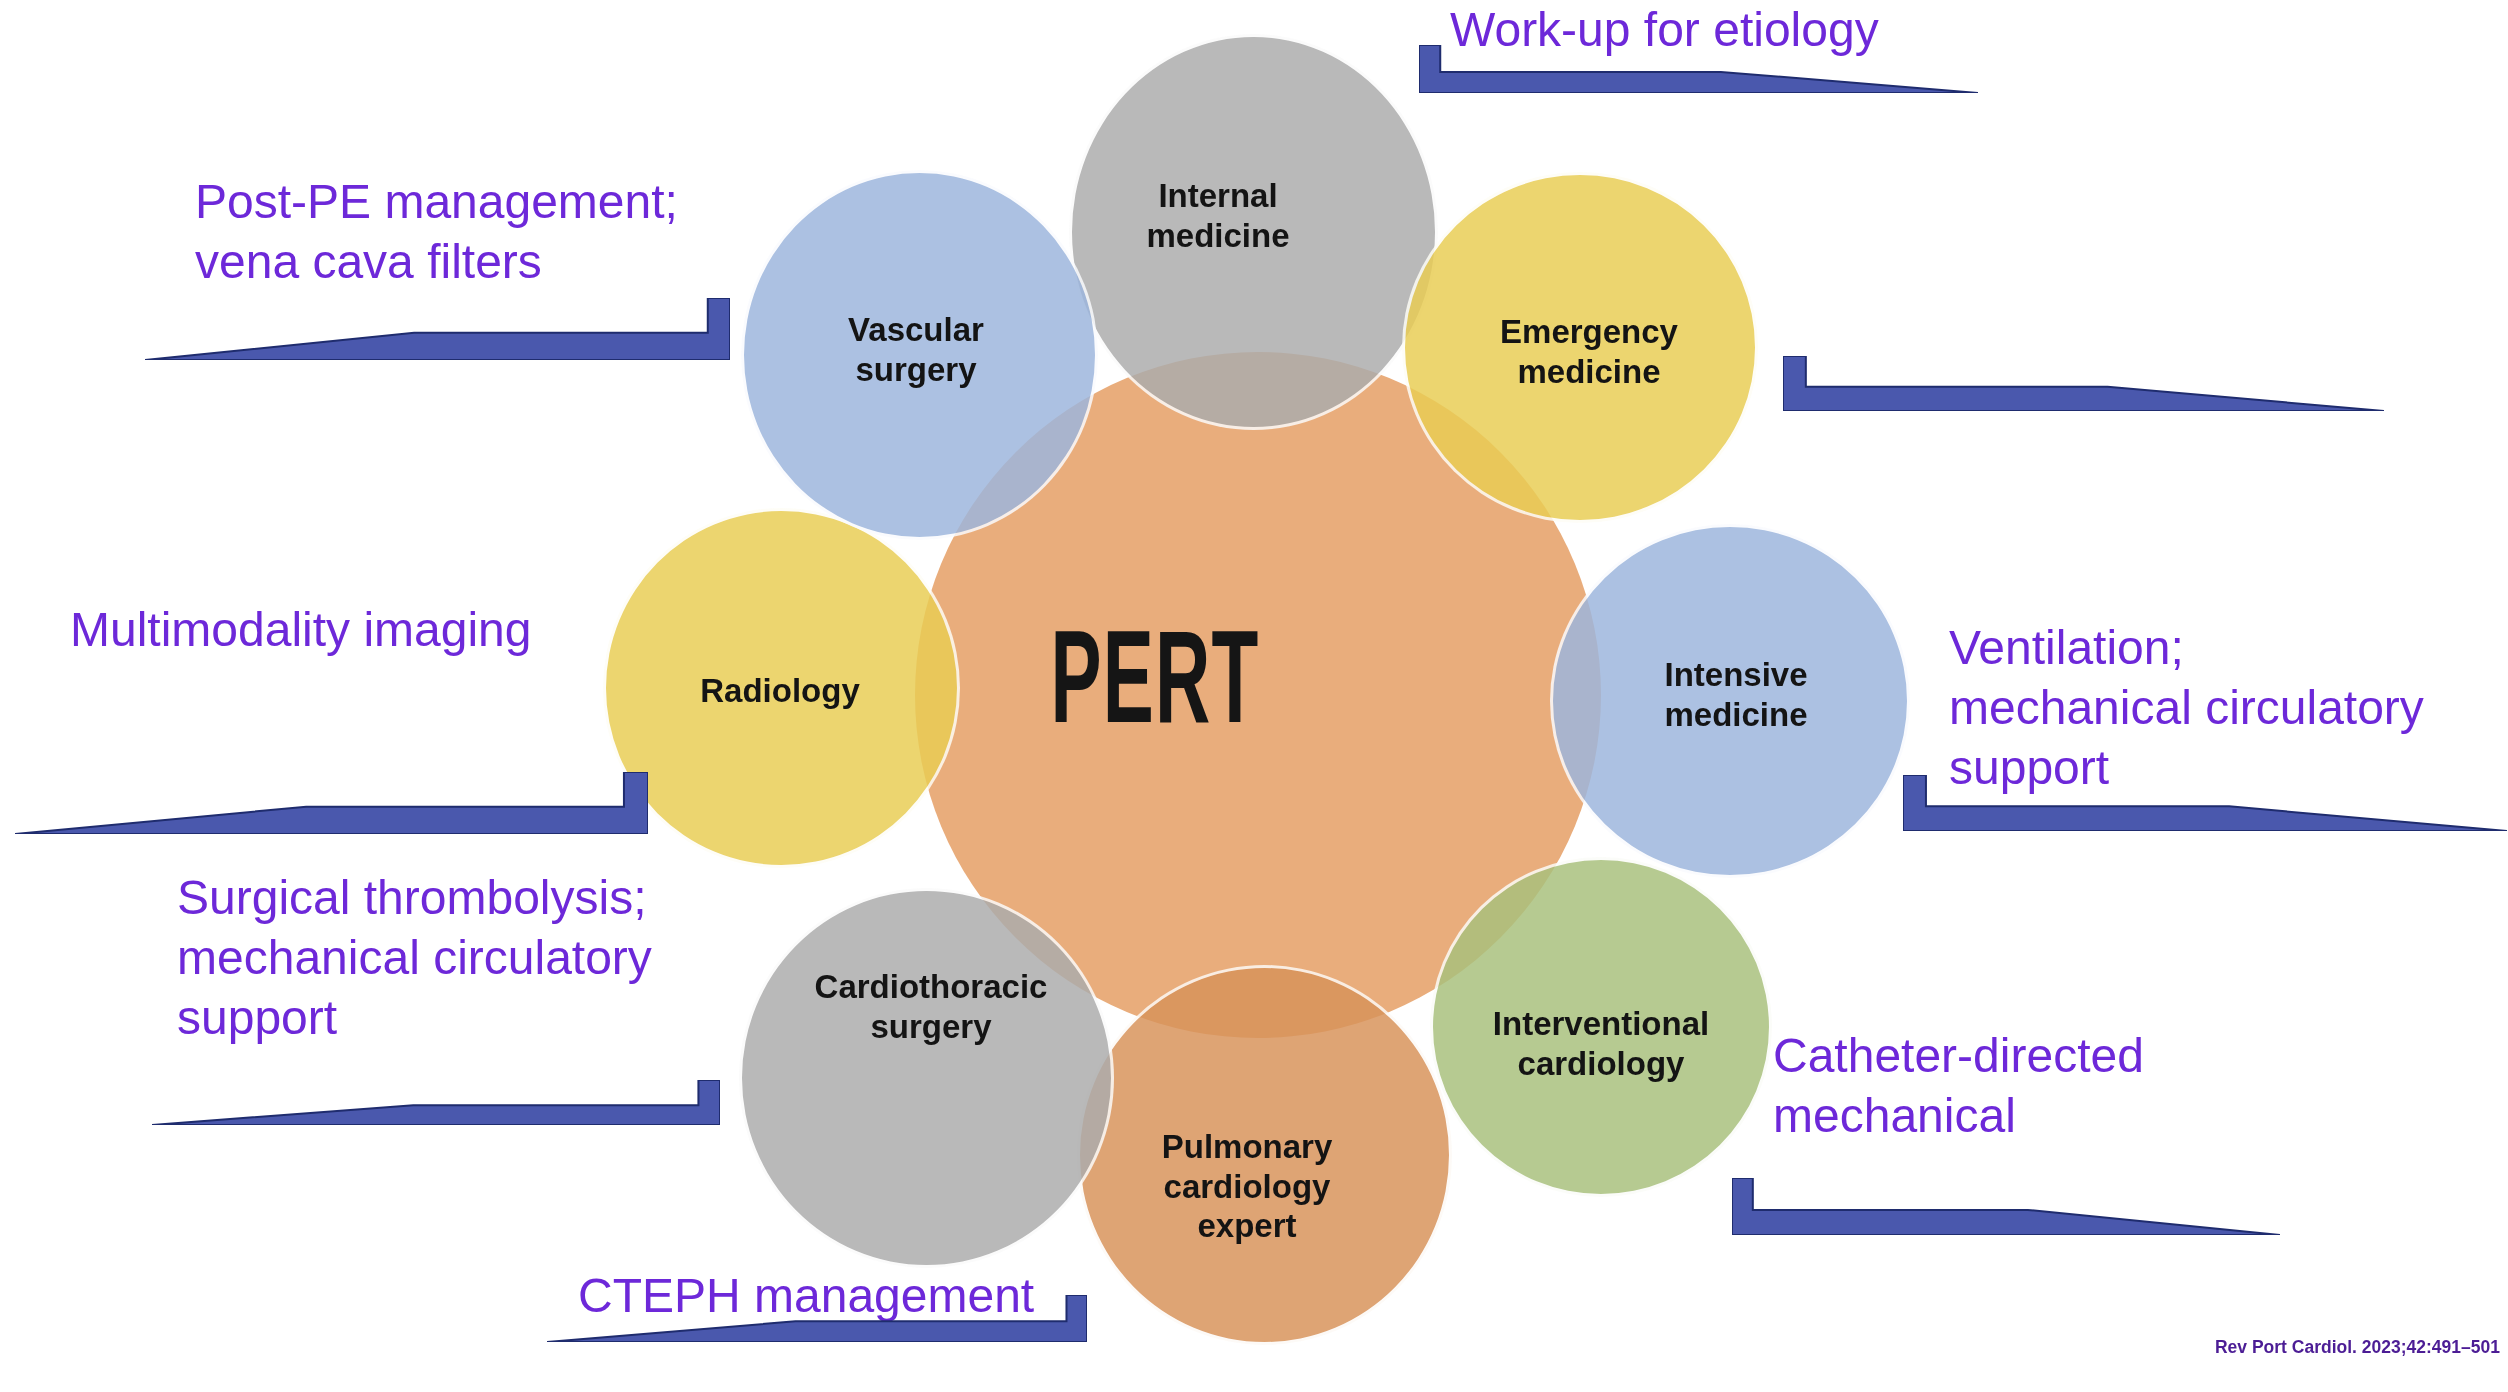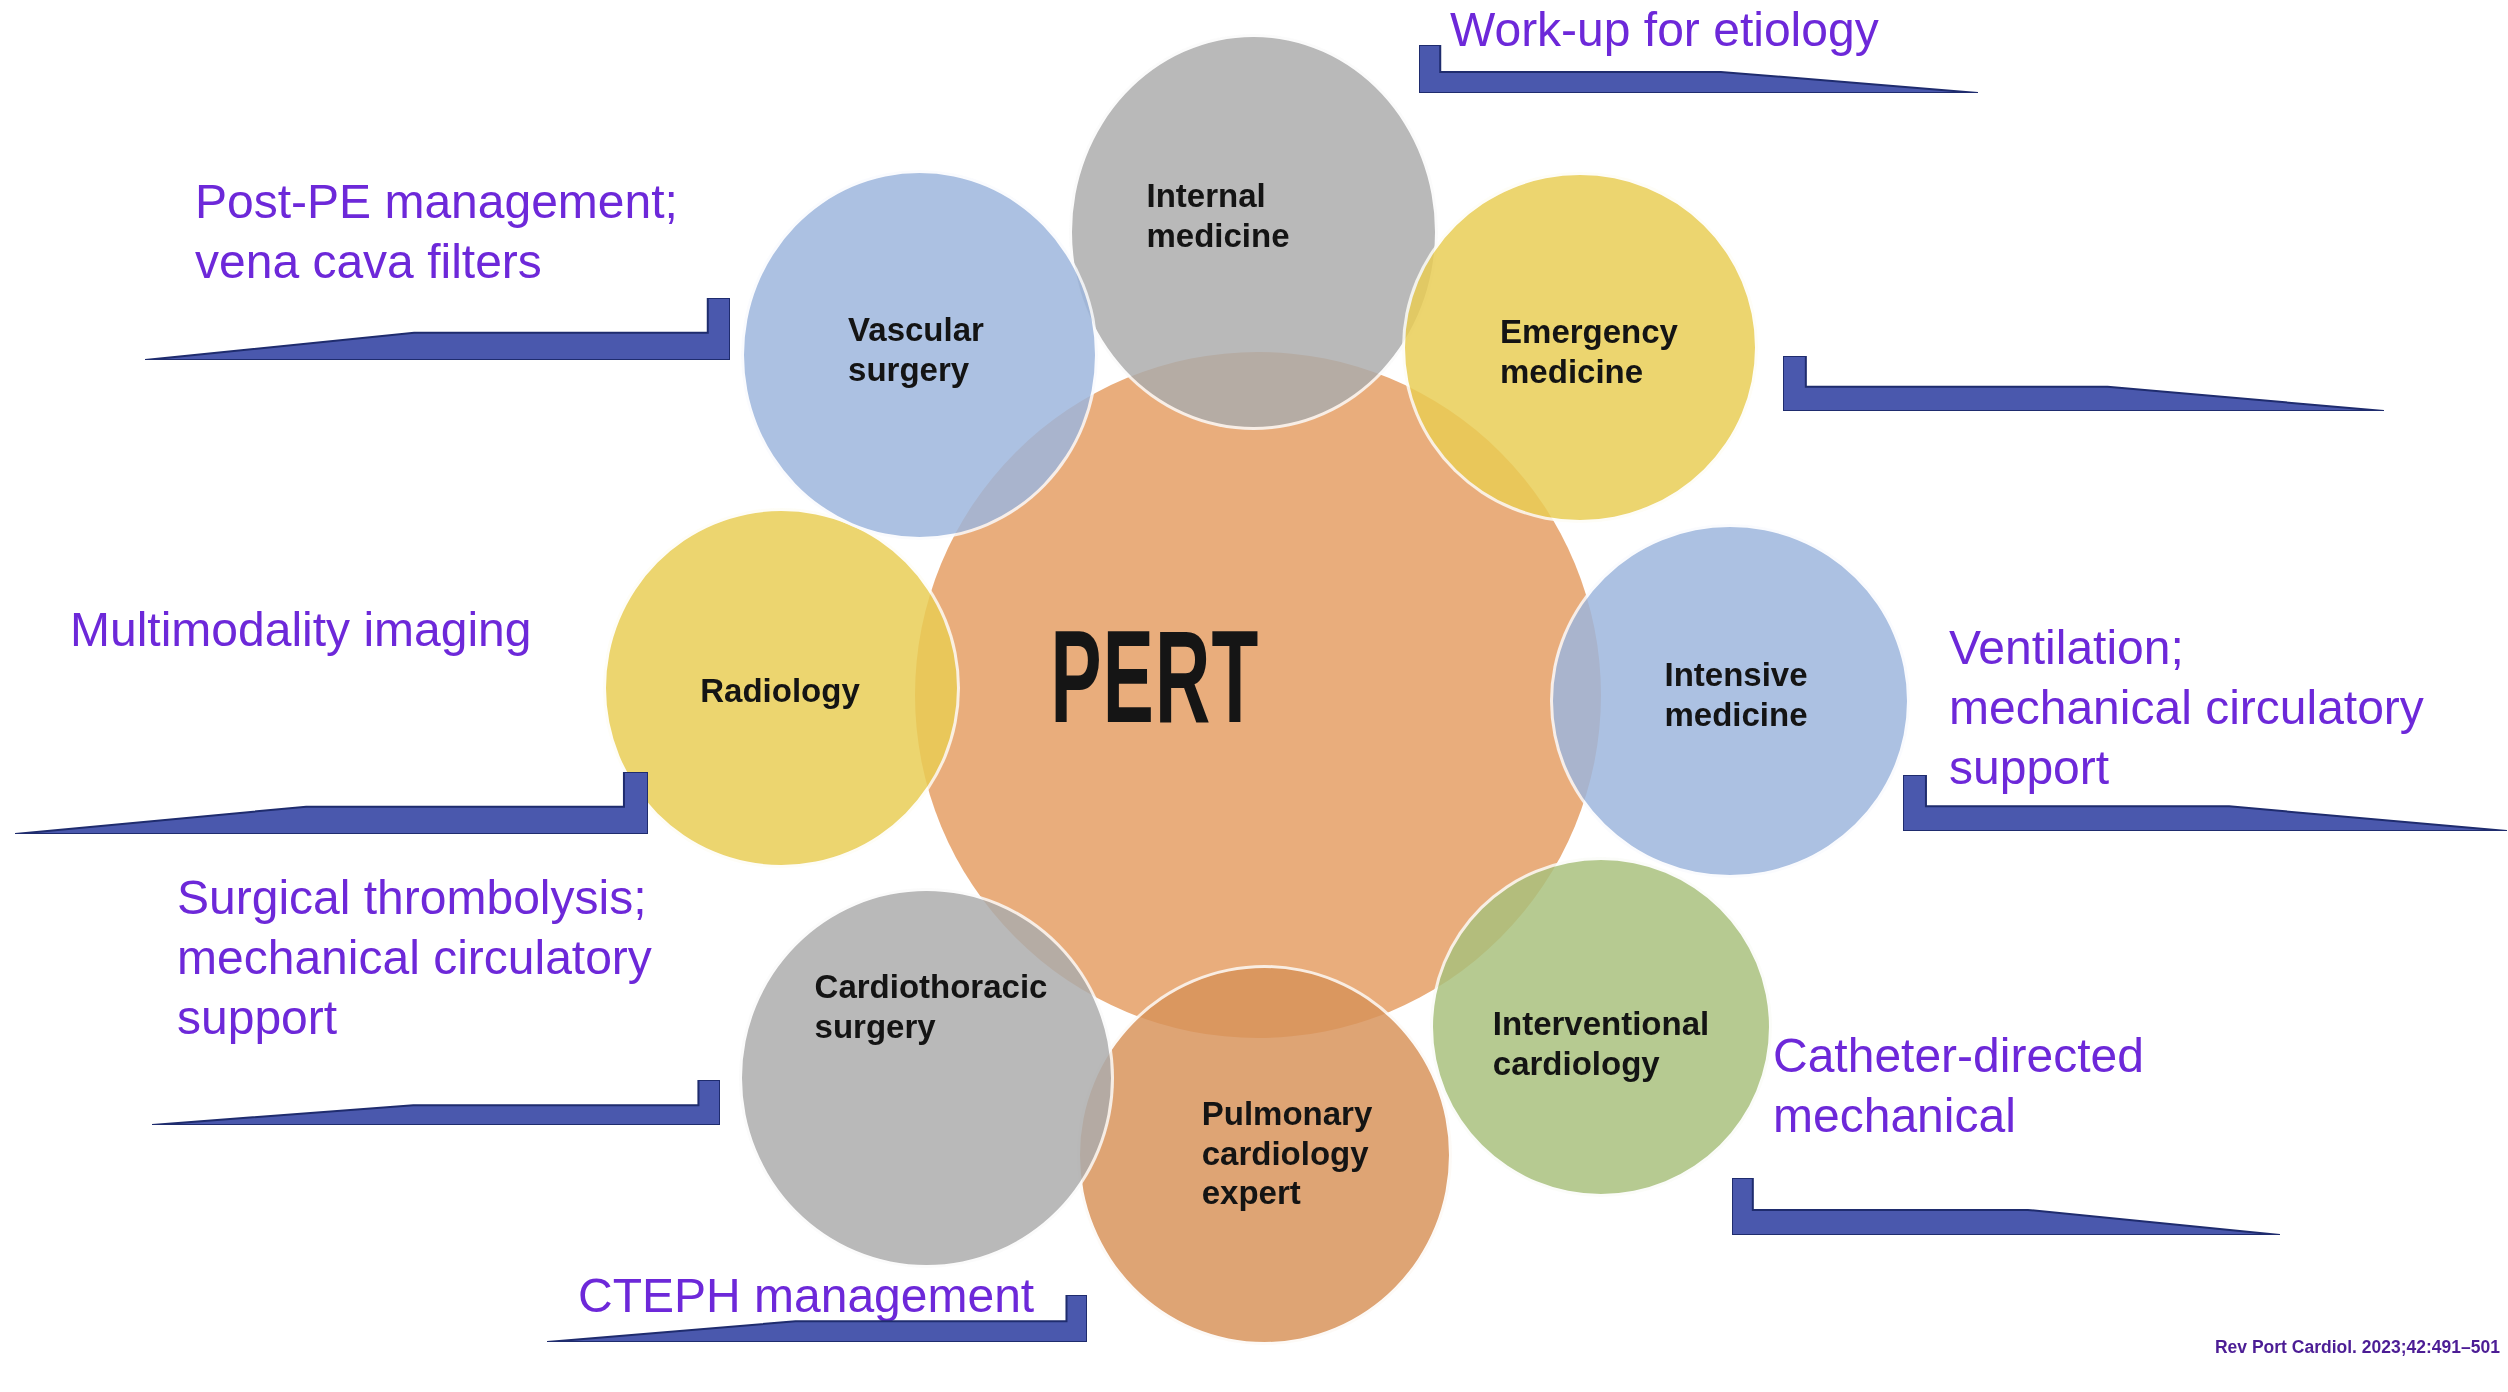--- a/index.html
+++ b/index.html
@@ -20,26 +20,26 @@
   #c-emergency{left:1402px;top:172px;width:356px;height:351px;}
   #c-intensive{left:1550px;top:524px;width:360px;height:354px;}
   #c-interventional{left:1430px;top:857px;width:342px;height:340px;}
   #c-pulmonary{left:1077px;top:965px;width:375px;height:380px;}
   #c-cardiothoracic{left:739px;top:888px;width:375px;height:380px;}
   #c-radiology{left:603px;top:508px;width:357px;height:360px;}
   #c-vascular{left:741px;top:170px;width:357px;height:370px;}
 
   
   .lbl{position:absolute;transform:translate(-50%,-50%);font-weight:700;font-size:33px;
-       line-height:1.2;text-align:left;white-space:pre-line;color:#141414;}
+       line-height:1.2;text-align:center;white-space:pre-line;color:#141414;}
   #l-internal{left:1218px;top:216px;}
   #l-emergency{left:1589px;top:352px;}
   #l-intensive{left:1736px;top:695px;}
   #l-interventional{left:1601px;top:1044px;}
-  #l-pulmonary{left:1247px;top:1153px;margin-left:40px;}
+  #l-pulmonary{left:1247px;top:1186px;}
   #l-cardiothoracic{left:931px;top:1007px;}
   #l-radiology{left:780px;top:691px;}
   #l-vascular{left:916px;top:350px;}
 
   .pert{position:absolute;left:1155px;top:676px;transform:translate(-50%,-50%) scaleX(0.58);
         font-size:132px;font-weight:700;letter-spacing:2px;color:#151515;white-space:nowrap;}
 
   
   .ann{position:absolute;font-size:48px;line-height:1.25;color:#6d28d9;white-space:pre-line;}
   #t-etiology{left:1450px;top:0px;}

